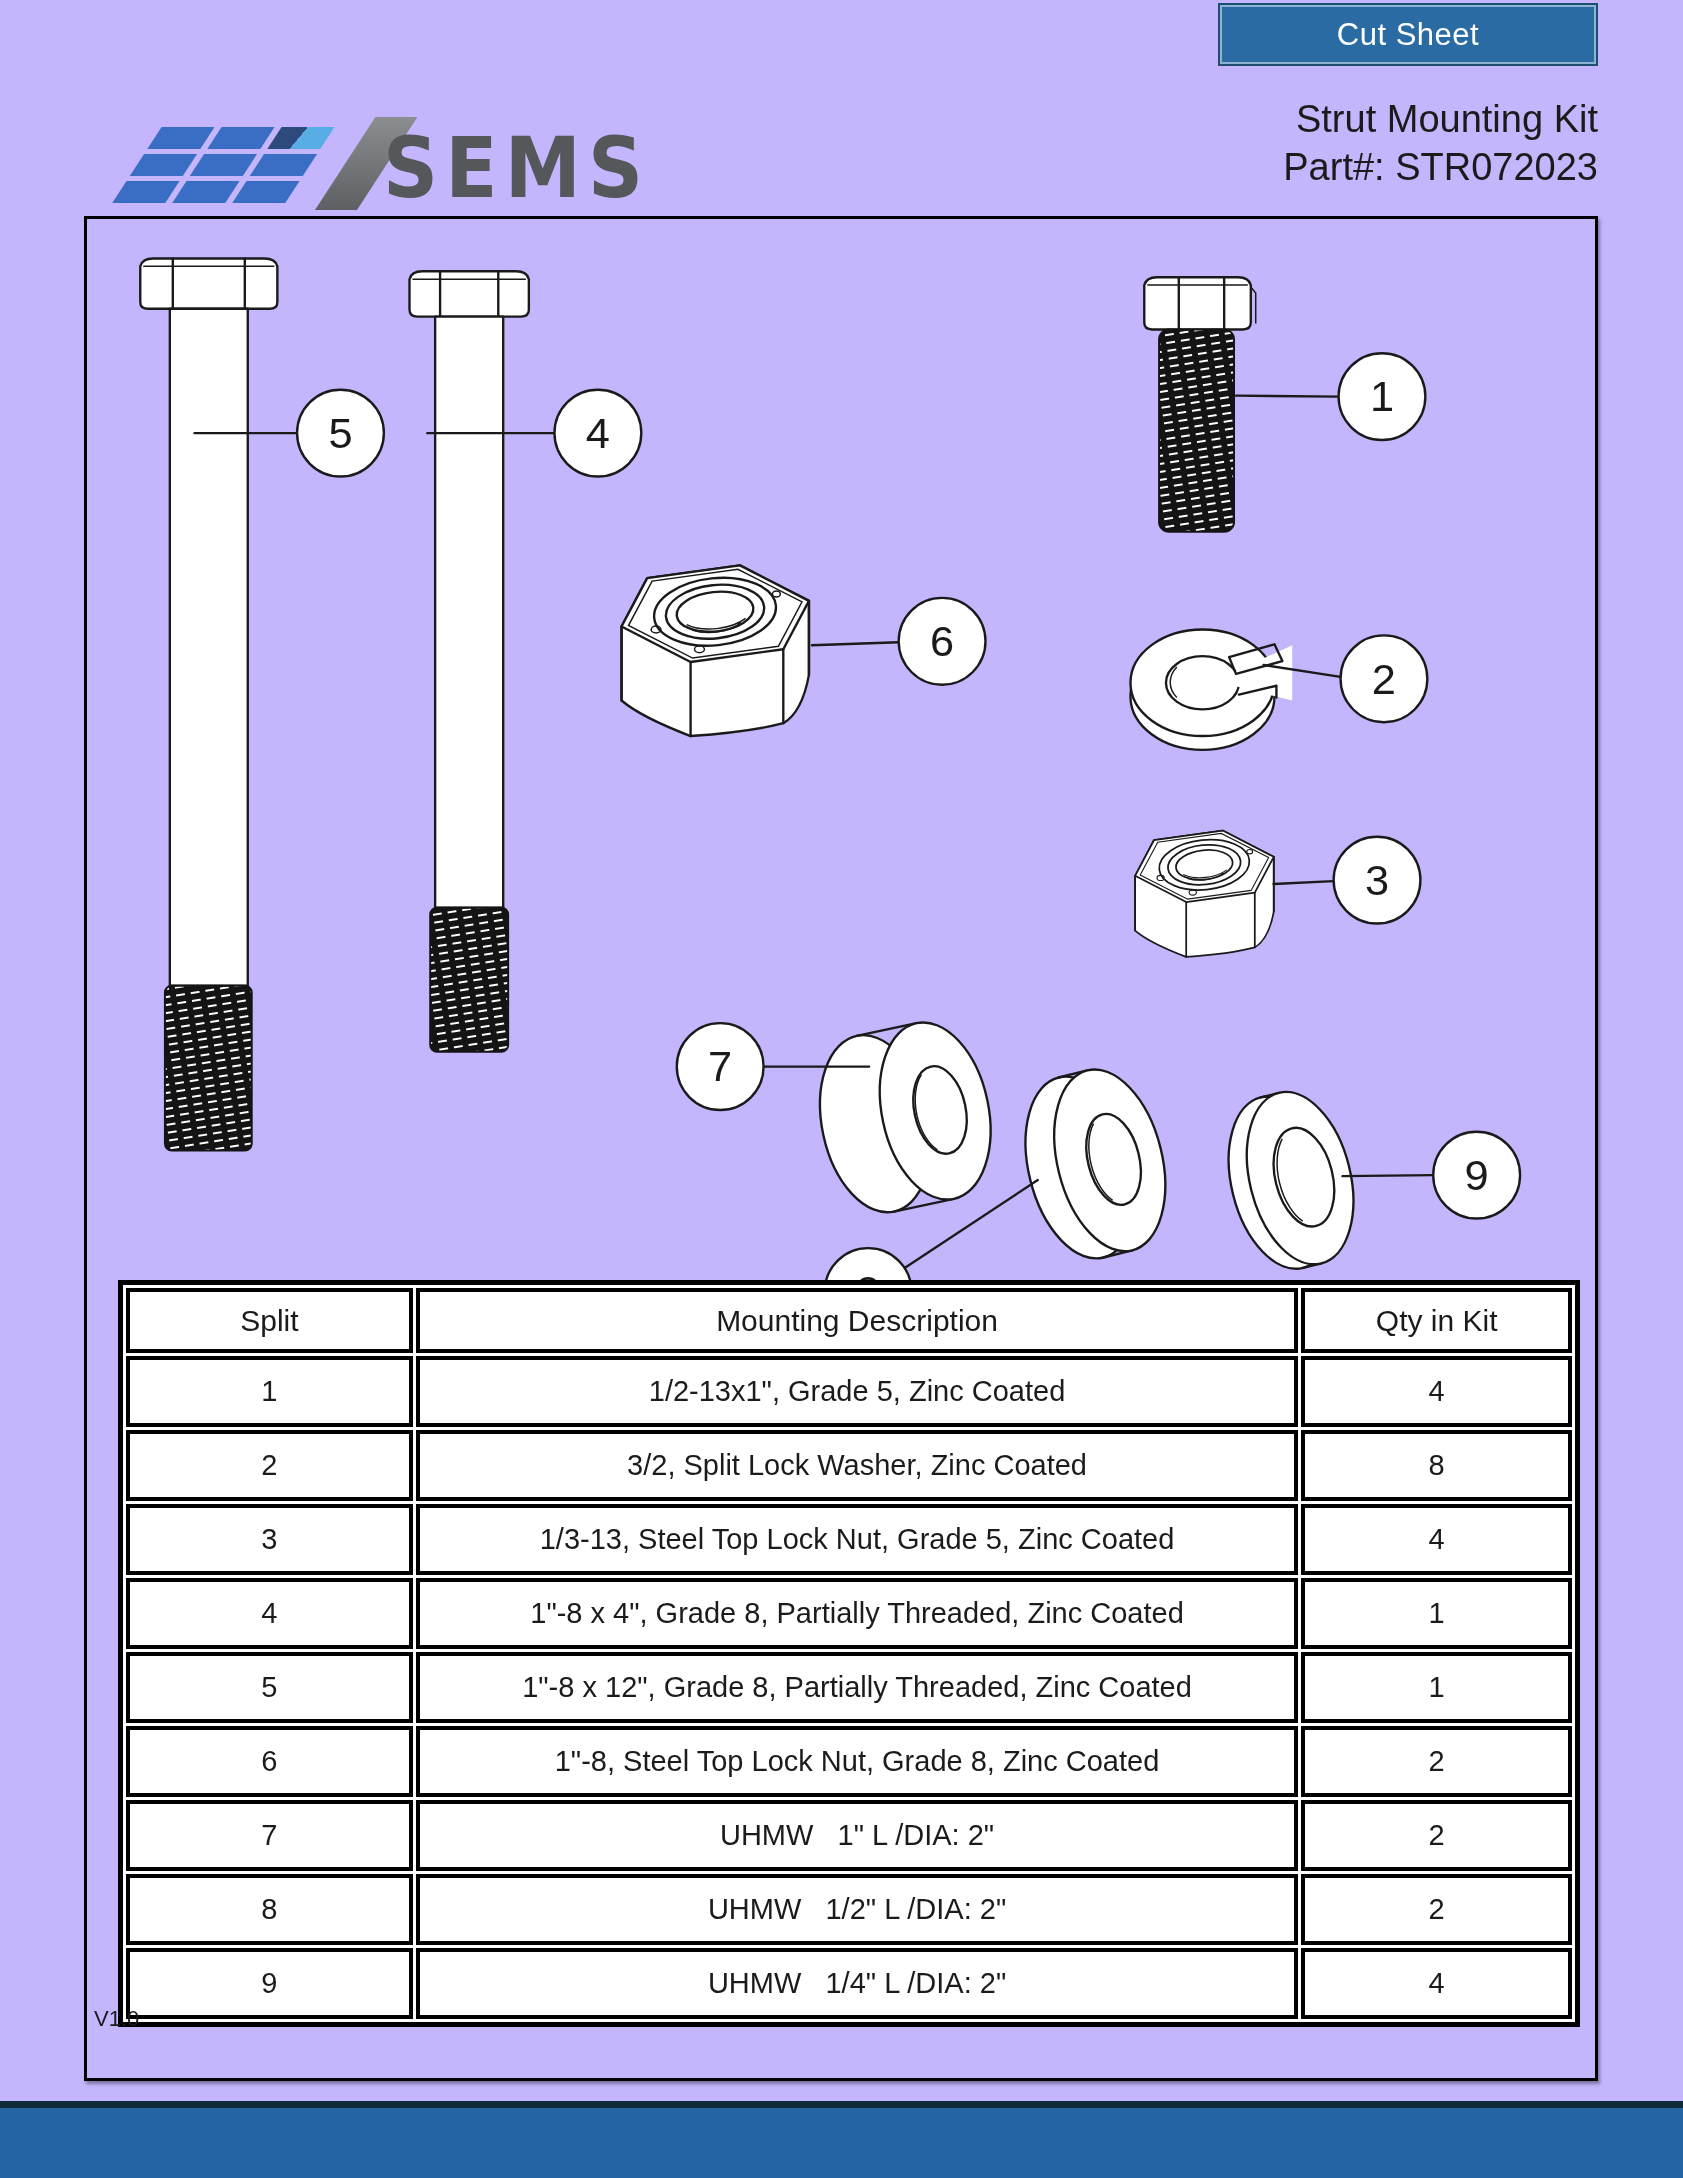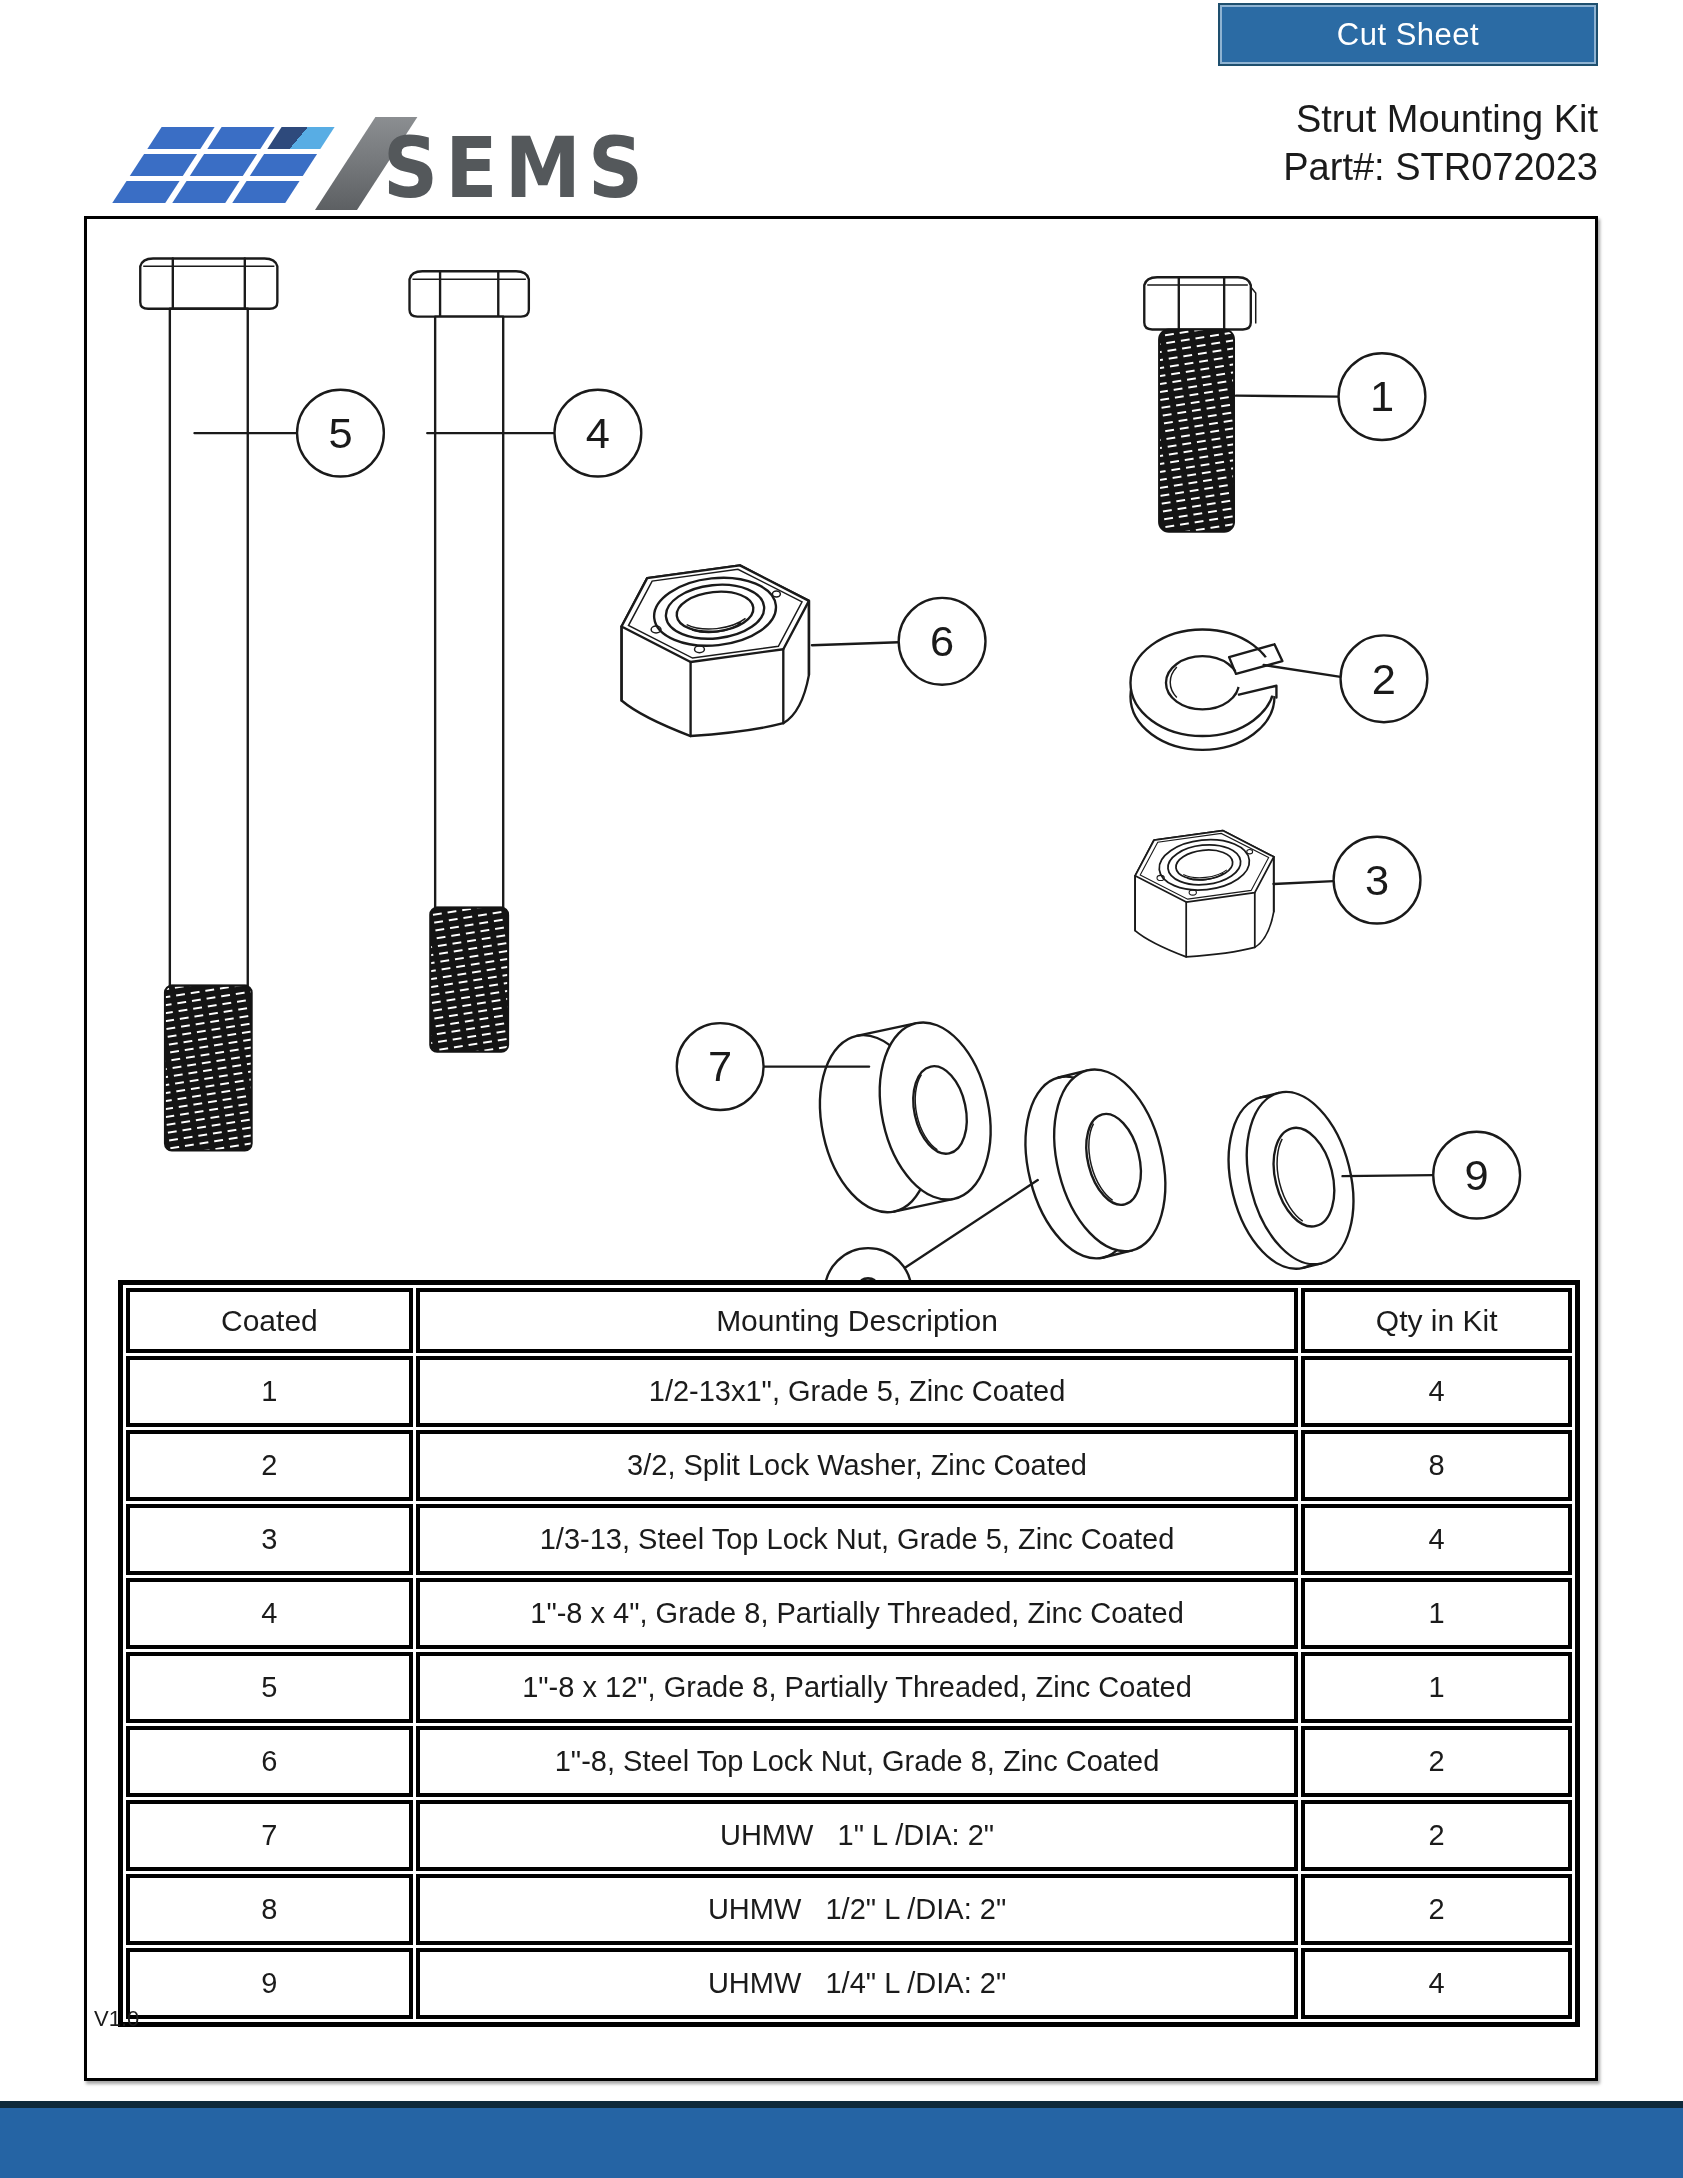--- a/index.html
+++ b/index.html
@@ -1,17 +1,17 @@
 <!DOCTYPE html>
 <html><head>
 <meta charset="utf-8">
 <style>
   html,body{margin:0;padding:0;background:#e8e8e8;}
   .page{
-    position:relative;width:1683px;height:2178px;background:#ffffff;
+    position:relative;width:1683px;height:2178px;background:#c4b5fd;
     font-family:"Liberation Sans",sans-serif;color:#1b1b1b;overflow:hidden;margin:0 auto;
   }
   
   .banner{
     position:absolute;left:1218px;top:3px;width:380px;height:63px;
     background:#2b6ba4;border:2px solid #1e4f6e;box-sizing:border-box;
     box-shadow:inset 0 0 0 2px rgba(225,238,248,.55);
     display:flex;align-items:center;justify-content:center;
   }
   .banner span{color:#ffffff;font-size:31px;letter-spacing:0.5px;}
@@ -235,21 +235,21 @@
   </div>
 
   <table class="kit-table">
     <colgroup>
         <col style="width:285px">
         <col style="width:877px">
         <col style="width:269px">
       </colgroup>
     <thead>
       <tr>
-        <th>Coated</th>
+        <th>Split</th>
         <th>Mounting Description</th>
         <th>Qty in Kit</th>
       </tr>
     </thead>
     <tbody>
       <tr>
         <td>1</td>
         <td>1/2-13x1", Grade 5, Zinc Coated</td>
         <td>4</td>
       </tr>

